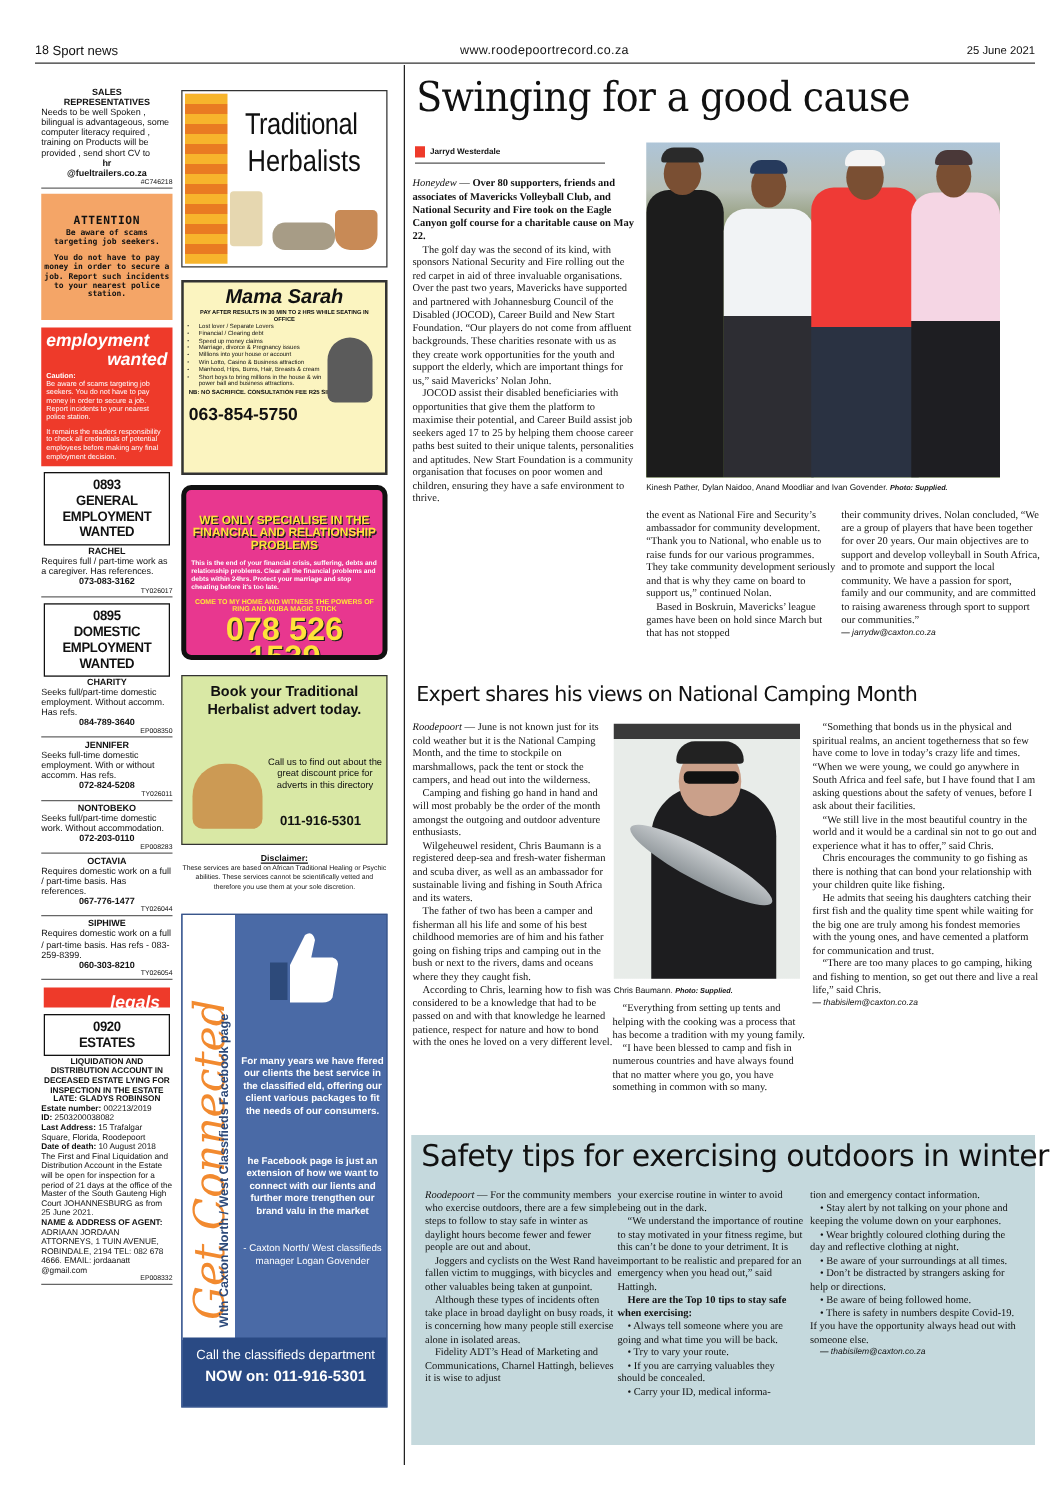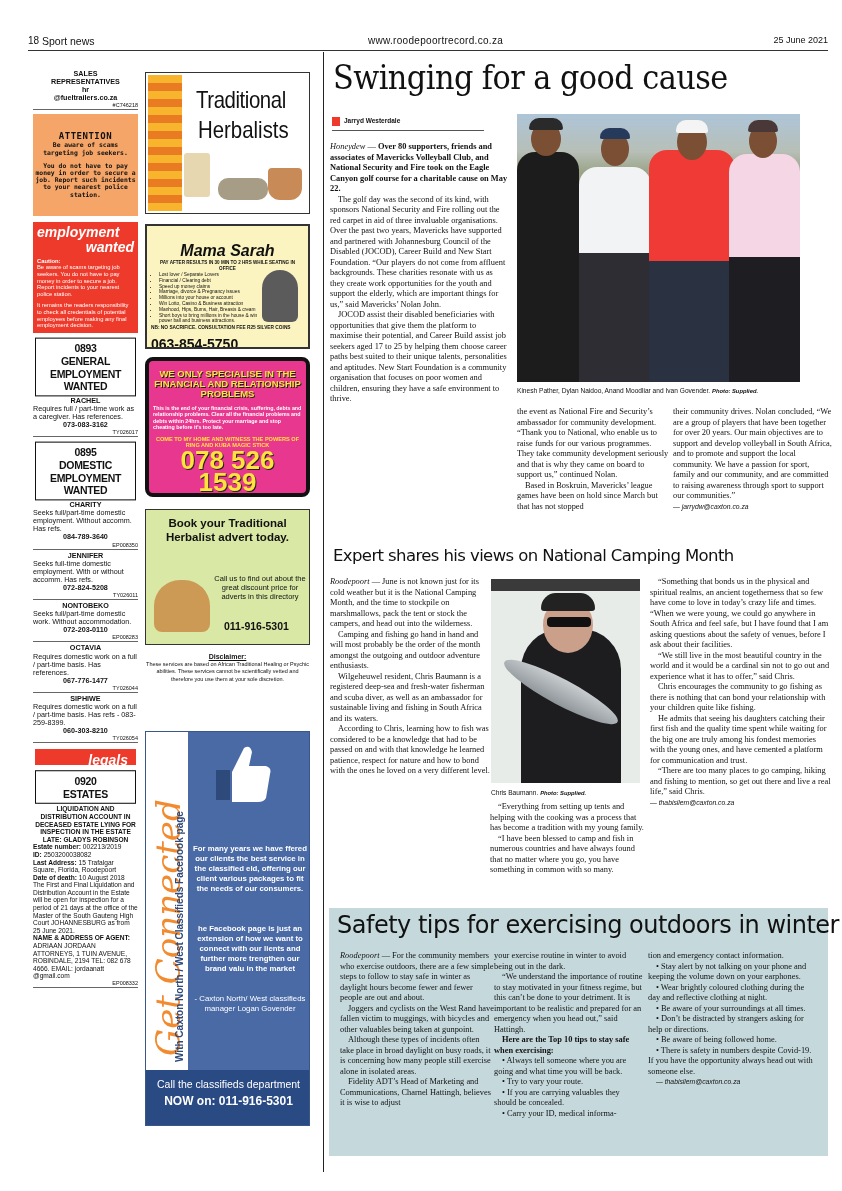--- a/index.html
+++ b/index.html
@@ -34,30 +34,30 @@
   #col2 { left: 145px; top: 72px; width: 165px; }
   .adbox { border: 1px solid #333; position: relative; overflow: hidden; }
   #ad-herb { height: 142px; background: #fff; }
   #ad-herb .pattern { position: absolute; left: 2px; top: 2px; width: 34px; height: 136px; background: repeating-linear-gradient(180deg, #f7b42c 0 8px, #e97b22 8px 16px); }
   #ad-herb .t1 { position: absolute; left: 50px; top: 14px; font-family: "Liberation Sans", sans-serif; font-size: 24px; line-height: 26px; font-weight: normal; letter-spacing: -0.5px; transform: scaleX(0.85); transform-origin: left; }
   #ad-herb .t2 { position: absolute; left: 52px; top: 44px; font-family: "Liberation Sans", sans-serif; font-size: 24px; line-height: 26px; transform: scaleX(0.85); transform-origin: left; }
   #ad-herb .candle { position: absolute; left: 38px; top: 80px; width: 26px; height: 44px; background: #e6d7b0; border-radius: 3px; }
   #ad-herb .sage { position: absolute; left: 72px; top: 105px; width: 50px; height: 22px; background: #a79c86; border-radius: 10px; }
   #ad-herb .mortar { position: absolute; left: 122px; top: 95px; width: 34px; height: 32px; background: #c88a56; border-radius: 4px 4px 12px 12px; }
 
-  #ad-mama { margin-top: 10px; height: 125px; background: #fbf4c0; border: 2px solid #333; padding: 16px 4px; }
+  #ad-mama { margin-top: 10px; height: 156px; background: #fbf4c0; border: 2px solid #333; padding: 3px 4px; }
   #ad-mama .t { text-align: center; font-family: "Liberation Sans", sans-serif; font-weight: bold; font-style: italic; font-size: 16px; line-height: 18px; }
   #ad-mama .sub { font-family: "Liberation Sans", sans-serif; font-weight: bold; font-size: 4.6px; line-height: 6px; text-align: center; }
   #ad-mama ul { font-family: "Liberation Sans", sans-serif; font-size: 4.8px; line-height: 5.8px; margin-left: 8px; width: 100px; }
   #ad-mama .nb { font-family: "Liberation Sans", sans-serif; font-weight: bold; font-size: 4.8px; line-height: 6px; margin-top: 1px; }
   #ad-mama .ph { text-align: left; font-family: "Liberation Sans", sans-serif; font-weight: bold; font-size: 14px; line-height: 18px; margin-top: 4px; }
   #ad-mama .couple { position: absolute; right: 10px; top: 44px; width: 36px; height: 52px; background: #5b5b5b; border-radius: 18px 18px 6px 6px; }
 
   #ad-fin { margin-top: 8px; height: 140px; background: #e8378f; border: 4px solid #111; border-radius: 8px; padding: 4px; text-align: center; color: #fff; }
-  #ad-fin .hd { font-family: "Liberation Sans", sans-serif; font-weight: bold; font-size: 9.5px; line-height: 10px; color: #ffe23a; text-shadow: 1px 1px 0 #222; margin-top: 4px; }
+  #ad-fin .hd { font-family: "Liberation Sans", sans-serif; font-weight: bold; font-size: 9.5px; line-height: 10px; color: #ffe23a; text-shadow: 1px 1px 0 #222; margin-top: 16px; }
   #ad-fin .body { font-family: "Liberation Sans", sans-serif; font-weight: bold; font-size: 5.3px; line-height: 6.3px; margin-top: 6px; }
   #ad-fin .come { font-family: "Liberation Sans", sans-serif; font-weight: bold; font-size: 5.6px; line-height: 6.2px; color: #ffe23a; margin-top: 6px; }
   #ad-fin .ph { font-family: "Liberation Sans", sans-serif; font-weight: bold; font-size: 26px; line-height: 22px; color: #ffe23a; text-shadow: 1px 1px 0 #222; }
 
   #ad-book { margin-top: 12px; height: 136px; background: #d9e8a5; border: 1px solid #333; padding: 6px 6px; text-align: center; }
   #ad-book .t { font-family: "Liberation Sans", sans-serif; font-weight: bold; font-size: 11.5px; line-height: 14px; }
   #ad-book .call { position: absolute; left: 68px; top: 64px; width: 92px; font-family: "Liberation Sans", sans-serif; font-size: 7.5px; line-height: 9px; }
   #ad-book .ph { position: absolute; left: 78px; top: 110px; font-family: "Liberation Sans", sans-serif; font-weight: bold; font-size: 10.5px; }
   #ad-book .illus { position: absolute; left: 8px; top: 70px; width: 56px; height: 52px; background: #c98c45; border-radius: 26px 26px 8px 8px; opacity: 0.85; }
 
@@ -118,20 +118,21 @@
   <span class="sec">Sport news</span>
   <span class="url">www.roodepoortrecord.co.za</span>
   <span class="date">25 June 2021</span>
 </div>
 <div id="vrule" class="abs"></div>
 
 <div id="col1" class="abs">
   <div>
     <div class="c-bold center">SALES</div>
     <div class="c-bold center">REPRESENTATIVES</div>
+    <div>Needs to be well Spoken , bilingual is advantageous, some computer literacy required , training on Products will be provided , send short CV to</div>
     <div class="c-bold center">hr</div>
     <div class="c-bold center">@fueltrailers.co.za</div>
     <div class="rule-ref">#C746218</div>
   </div>
 
   <div class="attn">
     <div class="t">ATTENTION</div>
     <div>Be aware of scams targeting job seekers.</div>
     <div style="margin-top:6px">You do not have to pay money in order to secure a job. Report such incidents to your nearest police station.</div>
   </div>
@@ -310,20 +311,21 @@
 <div id="a1c3" class="abs body">
   <p class="noind">their community drives. Nolan concluded, “We are a group of players that have been together for over 20 years. Our main objectives are to support and develop volleyball in South Africa, and to promote and support the local community. We have a passion for sport, family and our community, and are committed to raising awareness through sport to support our communities.”</p>
   <div class="email">— jarrydw@caxton.co.za</div>
 </div>
 
 <div id="h2" class="abs">Expert shares his views on National Camping Month</div>
 <div id="a2c1" class="abs body">
   <p class="noind"><i>Roodepoort</i> — <span>June is not known just for its cold weather but it is the National Camping Month, and the time to stockpile on marshmallows, pack the tent or stock the campers, and head out into the wilderness.</span></p>
   <p>Camping and fishing go hand in hand and will most probably be the order of the month amongst the outgoing and outdoor adventure enthusiasts.</p>
   <p>Wilgeheuwel resident, Chris Baumann is a registered deep-sea and fresh-water fisherman and scuba diver, as well as an ambassador for sustainable living and fishing in South Africa and its waters.</p>
+  <p>The father of two has been a camper and fisherman all his life and some of his best childhood memories are of him and his father going on fishing trips and camping out in the bush or next to the rivers, dams and oceans where they they caught fish.</p>
   <p>According to Chris, learning how to fish was considered to be a knowledge that had to be passed on and with that knowledge he learned patience, respect for nature and how to bond with the ones he loved on a very different level.</p>
 </div>
 <div id="photo-fish" class="abs">
   <div style="position:absolute;left:30px;top:50px;width:100px;height:160px;background:#1d1d1f;border-radius:40px 40px 0 0"></div>
   <div style="position:absolute;left:52px;top:18px;width:50px;height:56px;background:#caa08a;border-radius:50%"></div>
   <div style="position:absolute;left:50px;top:14px;width:54px;height:18px;background:#222;border-radius:20px 20px 4px 4px"></div>
   <div style="position:absolute;left:56px;top:38px;width:44px;height:10px;background:#111;border-radius:4px"></div>
   <div style="position:absolute;left:6px;top:100px;width:128px;height:26px;background:linear-gradient(180deg,#c9cdd0,#8f969a);border-radius:50%;transform:rotate(28deg)"></div>
 </div>
 <div id="fish-cap" class="abs">

